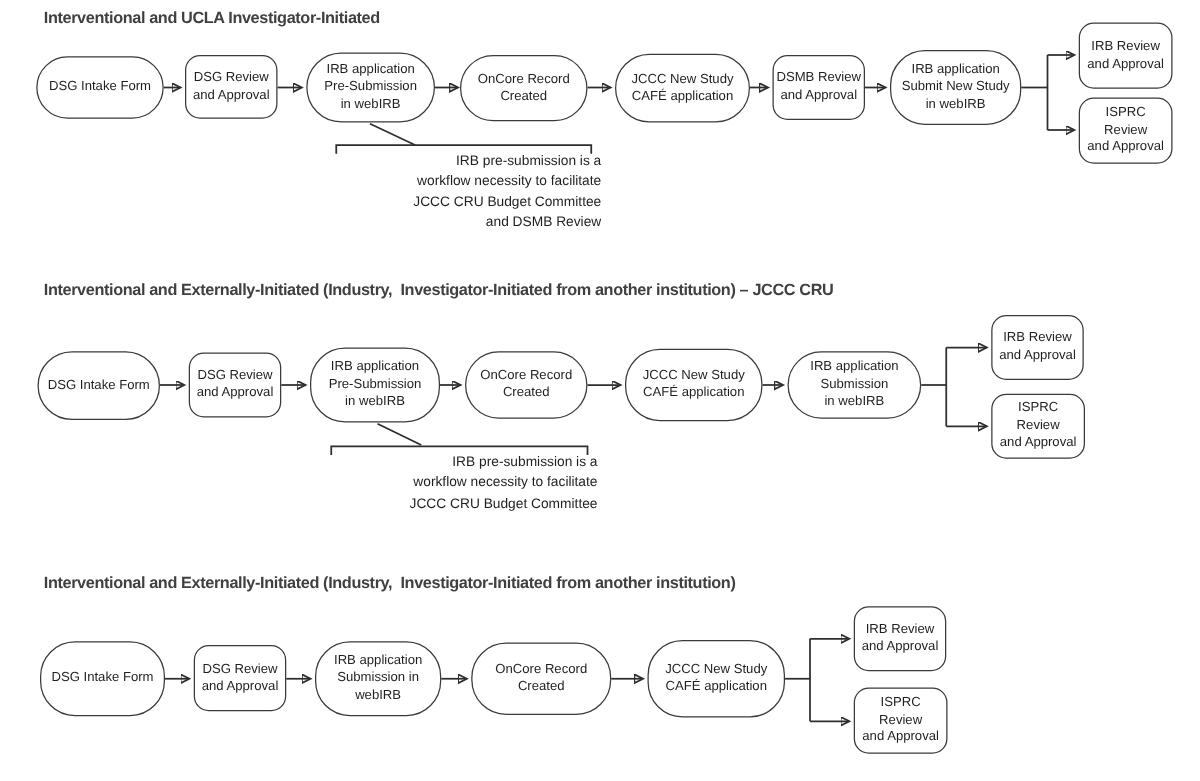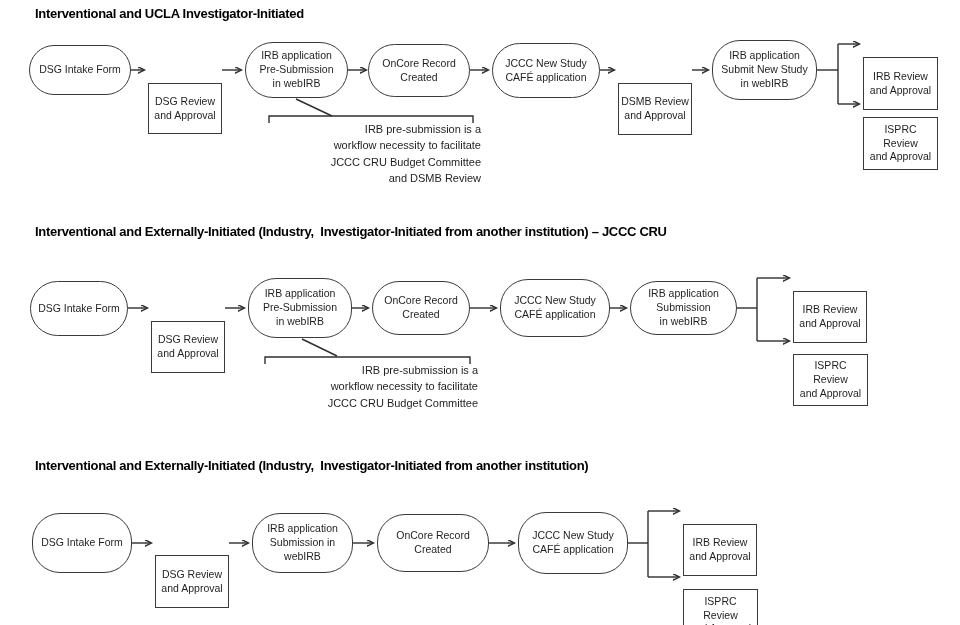--- a/index.html
+++ b/index.html
@@ -2,31 +2,31 @@
 <html><head>
 <meta charset="utf-8">
 <style>
   html,body { margin:0; padding:0; background:#ffffff; }
   .canvas {
     position:relative; width:960px; height:625px; background:#ffffff;
     font-family:"Liberation Sans", sans-serif; overflow:hidden;
   }
   .sec-title {
     position:absolute; font-weight:bold; font-size:13px; letter-spacing:-0.3px;
-    color:#000000; white-space:pre;
+    color:#404040; white-space:pre;
   }
   .node {
     position:absolute; box-sizing:border-box;
     display:flex; align-items:center; justify-content:center;
     text-align:center; font-size:10.5px; line-height:1.32; color:#1f1f1f;
     background:#ffffff; border:1.5px solid #3a3a3a;
     white-space:pre-line; padding:2px;
   }
   .term { border-radius:28px; }
-  .proc { border-radius:0;margin-top:39px; }
+  .proc { border-radius:12px; }
   .note {
     position:absolute; text-align:right; font-size:11px; line-height:16.3px;
     color:#1f1f1f; white-space:pre-line;
   }
   svg.connectors { position:absolute; left:0; top:0; }
   svg.connectors line, svg.connectors path {
     stroke:#2e2e2e; stroke-width:1.4; fill:none;
   }
 </style>
 </head>

